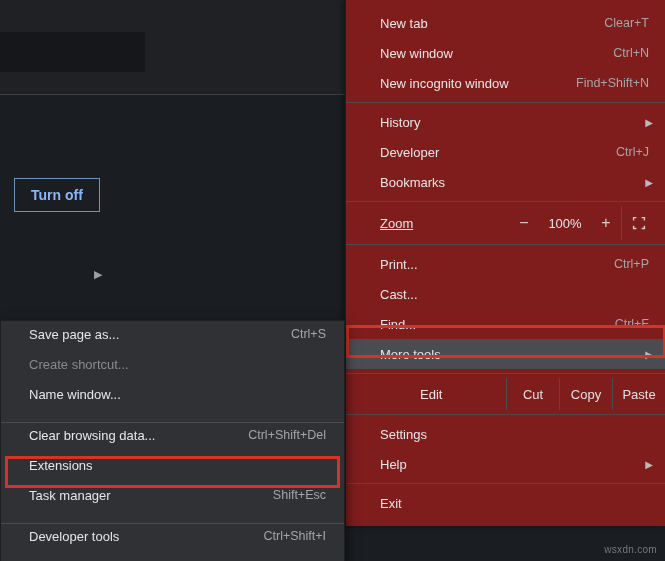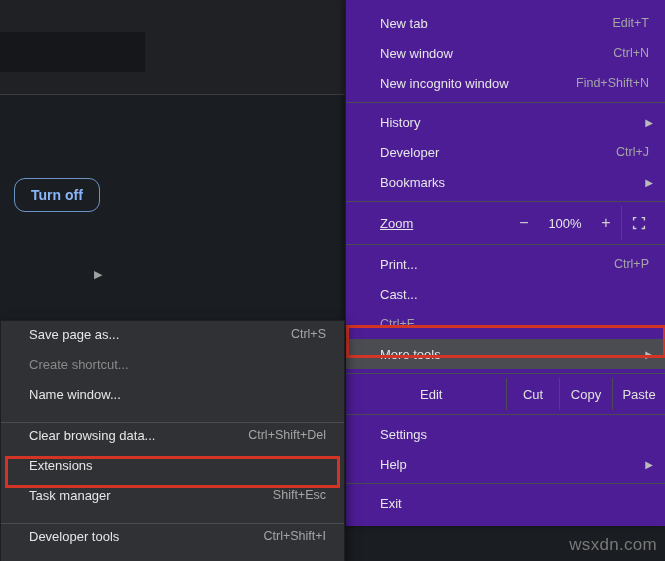--- a/index.html
+++ b/index.html
@@ -27,45 +27,45 @@
     background: #15171a;
   }
   .turn-off-wrap {
     position: absolute;
     top: 178px; left: 14px;
   }
   .turn-off {
     border: 1px solid #6b94c4;
     color: #8ab4f8;
     padding: 8px 16px;
-    border-radius: 11px;
+    border-radius: 0;
     font-weight: 600;
     font-size: 14px;
     cursor: pointer;
   }
   .small-arrow {
     position: absolute;
     top: 268px; left: 94px;
     color: #a0a0a0;
     font-size: 11px;
   }
   .watermark {
     position: absolute;
     right: 8px; bottom: 6px;
     color: #787878;
-    font-size: 17px;
+    font-size: 10px;
     letter-spacing: .3px;
   }
 
   
   .menu-main {
     position: absolute;
     top: 0; left: 345px;
     width: 320px;
-    background: #4c1d95;
+    background: #7f1d1d;
     border-left: 1px solid #1d1e20;
     box-shadow: -2px 0 6px rgba(0,0,0,.4);
   }
   .sep {
     height: 1px;
     background: #4a4c50;
     margin: 4px 0;
   }
   .row {
     display: flex;
@@ -149,21 +149,21 @@
 
 <div class="turn-off-wrap">
   <div class="turn-off">Turn off</div>
 </div>
 <div class="small-arrow">▶</div>
 
 <div class="menu-main">
 
   <div class="row spacer-top">
     <span class="lbl">New tab</span>
-    <span class="sc">Edit+T</span>
+    <span class="sc">Clear+T</span>
   </div>
   <div class="row">
     <span class="lbl">New window</span>
     <span class="sc">Ctrl+N</span>
   </div>
   <div class="row">
     <span class="lbl">New incognito window</span>
     <span class="sc">Find+Shift+N</span>
   </div>
 
@@ -199,20 +199,21 @@
   <div class="sep"></div>
 
   <div class="row">
     <span class="lbl">Print...</span>
     <span class="sc">Ctrl+P</span>
   </div>
   <div class="row">
     <span class="lbl">Cast...</span>
   </div>
   <div class="row">
+    <span class="lbl">Find...</span>
     <span class="sc">Ctrl+F</span>
   </div>
   <div class="row highlighted" style="position:relative;">
     <span class="lbl">More tools</span>
     <span class="tri">▶</span>
   </div>
 
   <div class="sep"></div>
 
   <div class="edit-row">

